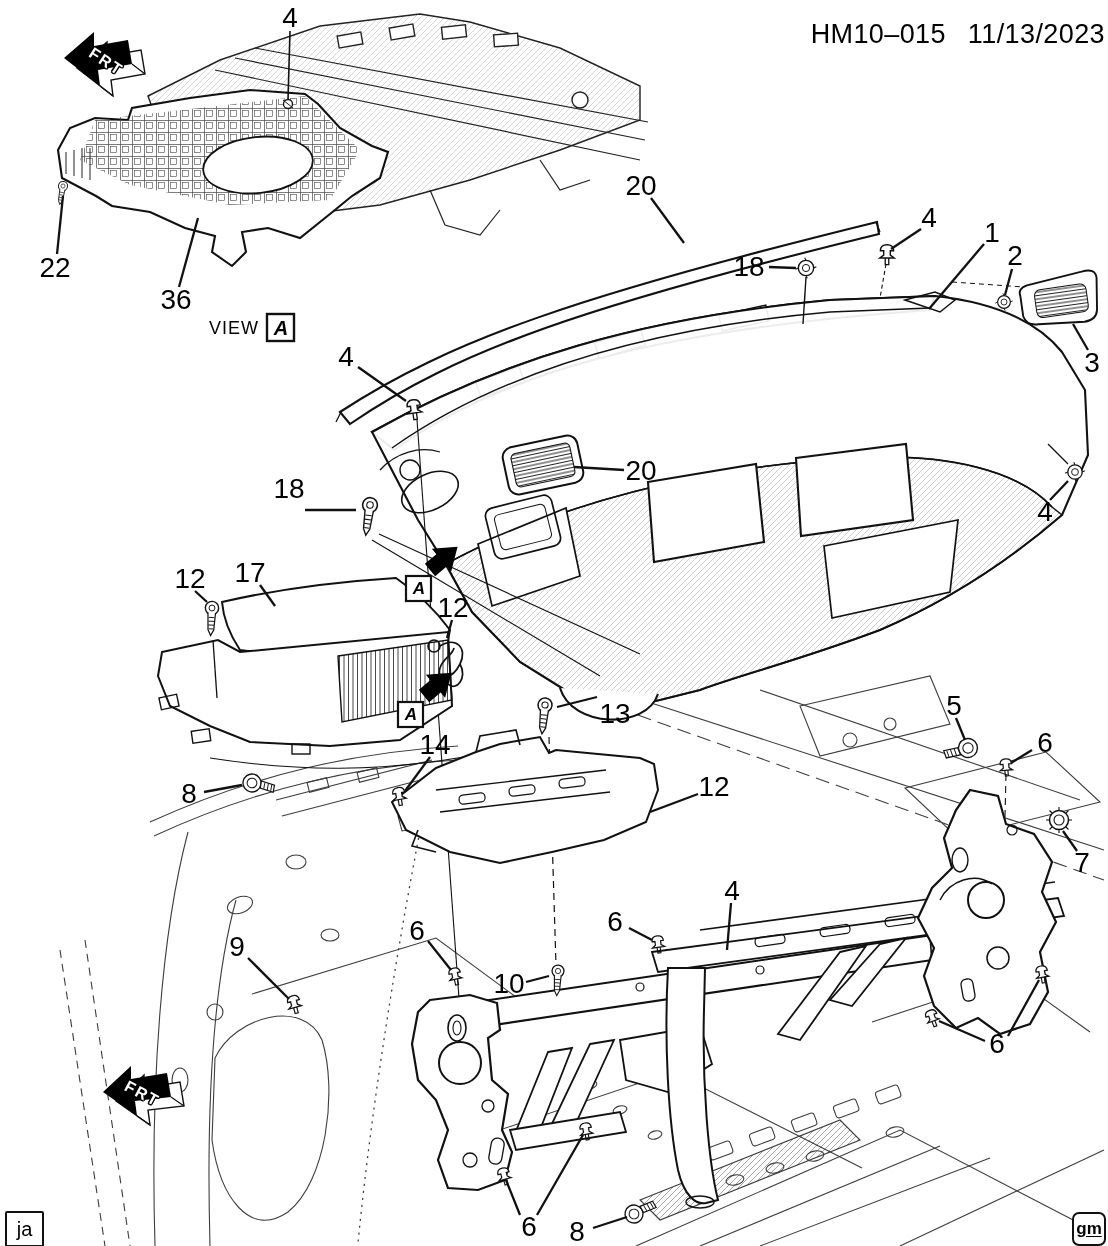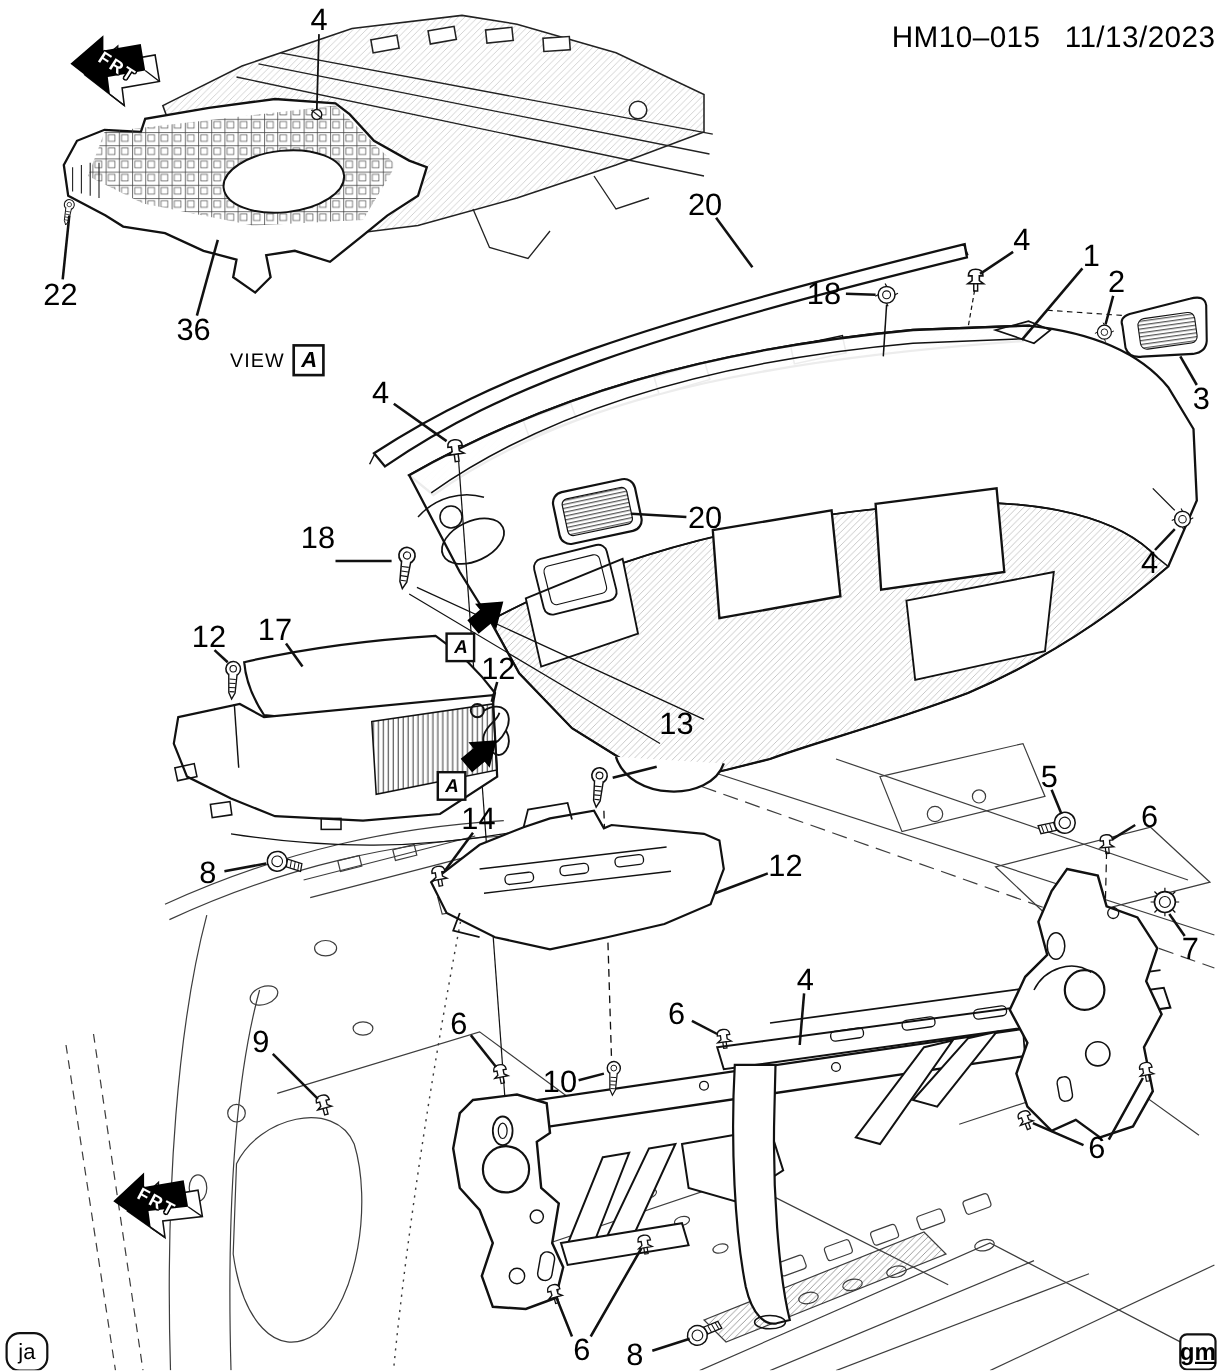--- a/index.html
+++ b/index.html
@@ -10,24 +10,24 @@
            line-height:1;white-space:nowrap;}
   .hdr{position:absolute;top:19px;right:3px;font-size:27px;letter-spacing:.4px;}
   .hdr span{margin-left:14px;}
   .viewtxt{position:absolute;transform:translate(-50%,-50%);font-size:18px;letter-spacing:1px;}
   .abox{position:absolute;transform:translate(-50%,-50%);font-size:17px;font-weight:700;font-style:italic;}
   .frt{position:absolute;transform:translate(-50%,-50%) rotate(33deg);font-size:16px;font-weight:700;
        letter-spacing:2px;color:#fff;
        text-shadow:-1.4px 0 #000,1.4px 0 #000,0 -1.4px #000,0 1.4px #000,
                    -1px -1px #000,1px 1px #000,-1px 1px #000,1px -1px #000;}
   .frt.b{transform:translate(-50%,-50%) rotate(28deg);}
-  .cornerbox{position:absolute;border:2.6px solid #111;border-radius:13px;background:#fff;
+  .cornerbox{position:absolute;border:2.6px solid #111;border-radius:2px;background:#fff;
              display:flex;align-items:center;justify-content:center;}
   .ja{left:5px;top:1211px;width:35px;height:32px;font-size:20px;}
-  .gm{left:1072px;top:1212px;width:30px;height:30px;border-radius:7px;font-size:22px;font-weight:700;text-align:center;}
+  .gm{left:1072px;top:1212px;width:30px;height:30px;border-radius:7px;font-size:17px;font-weight:700;text-align:center;}
   .gm span{text-decoration:underline;text-underline-offset:2px;}
 </style>
 </head>
 <body>
 
 <div class="stage">
 
 <svg class="art" width="1108" height="1246" viewBox="0 0 1108 1246">
 <defs>
   <pattern id="ph" width="6" height="6" patternUnits="userSpaceOnUse">
@@ -366,21 +366,21 @@
 <div class="callout" style="left:992px;top:233px">1</div>
 <div class="callout" style="left:1015px;top:256px">2</div>
 <div class="callout" style="left:1092px;top:363px">3</div>
 <div class="callout" style="left:346px;top:357px">4</div>
 <div class="callout" style="left:641px;top:471px">20</div>
 <div class="callout" style="left:289px;top:489px">18</div>
 <div class="callout" style="left:1045px;top:512px">4</div>
 <div class="callout" style="left:190px;top:579px">12</div>
 <div class="callout" style="left:250px;top:573px">17</div>
 <div class="callout" style="left:453px;top:608px">12</div>
-<div class="callout" style="left:615px;top:658px">13</div>
+<div class="callout" style="left:615px;top:714px">13</div>
 <div class="callout" style="left:435px;top:745px">14</div>
 <div class="callout" style="left:954px;top:706px">5</div>
 <div class="callout" style="left:1045px;top:743px">6</div>
 <div class="callout" style="left:714px;top:787px">12</div>
 <div class="callout" style="left:189px;top:794px">8</div>
 <div class="callout" style="left:1082px;top:863px">7</div>
 <div class="callout" style="left:732px;top:891px">4</div>
 <div class="callout" style="left:237px;top:947px">9</div>
 <div class="callout" style="left:417px;top:931px">6</div>
 <div class="callout" style="left:615px;top:922px">6</div>

